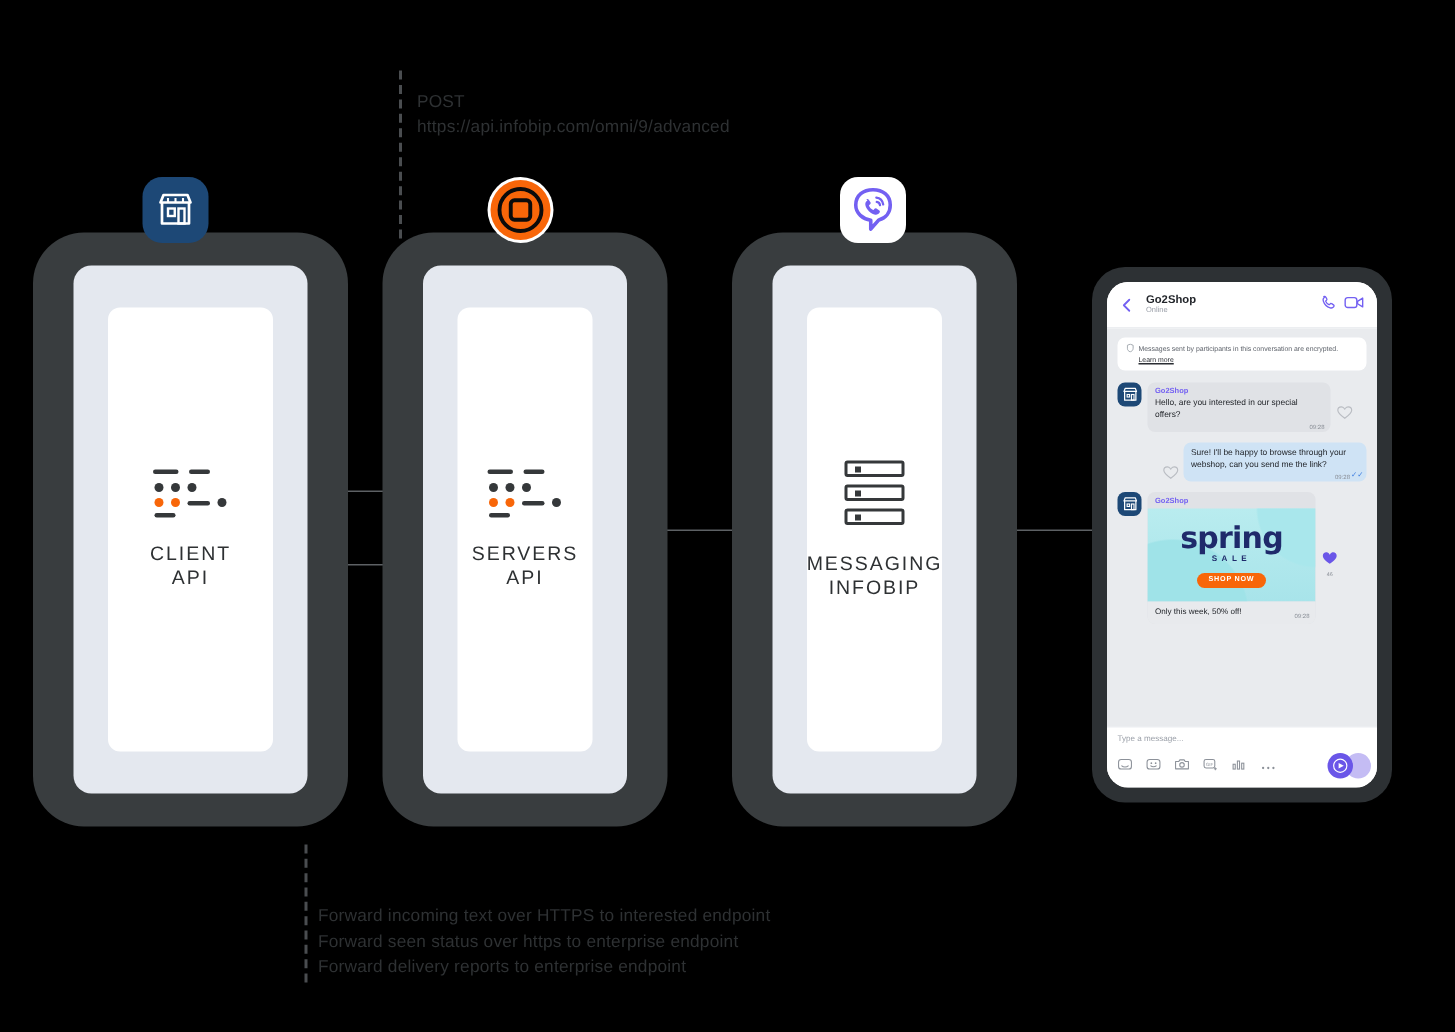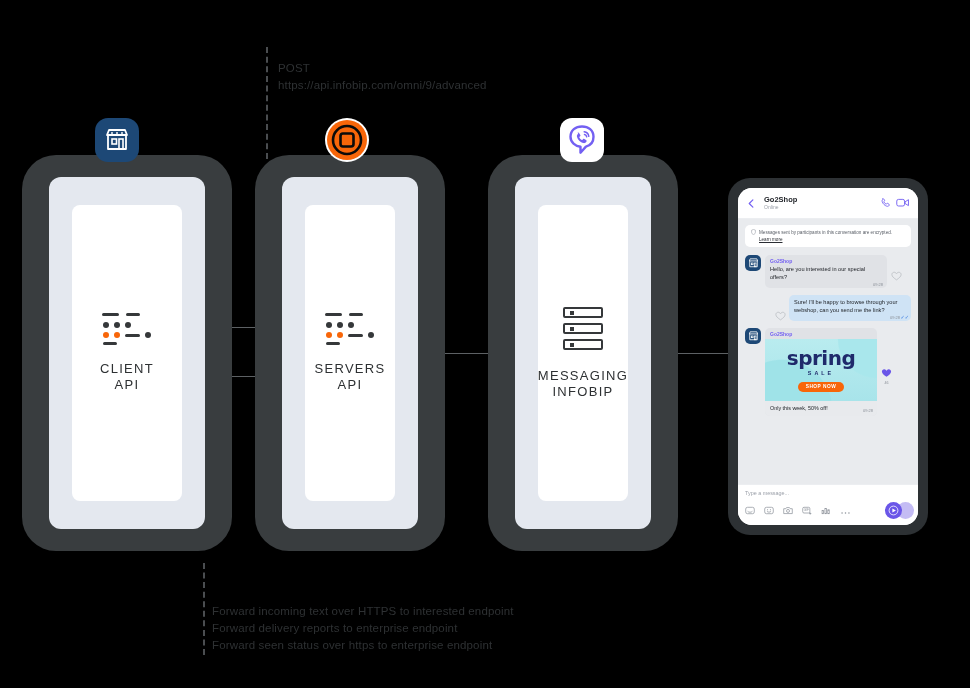--- a/index.html
+++ b/index.html
@@ -290,22 +290,22 @@
   <div class="dashed-v" id="dash-top"></div>
   <div class="dashed-v" id="dash-bottom"></div>
 
   <div class="annot" id="annot-top">
     <div>POST</div>
     <div>https://api.infobip.com/omni/9/advanced</div>
   </div>
 
   <div class="annot" id="annot-bottom">
     <div>Forward incoming text over HTTPS to interested endpoint</div>
+    <div>Forward seen status over https to enterprise endpoint</div>
     <div>Forward delivery reports to enterprise endpoint</div>
-    <div>Forward seen status over https to enterprise endpoint</div>
   </div>
 
   <div class="conn" style="left:203px; top:327px; width:75px;">
     <div class="arrow-head left"></div>
   </div>
   <div class="conn-stub" style="left:277px; top:314px;"></div>
 
   <div class="conn" style="left:203px; top:376px; width:78px;">
     <div class="arrow-head right"></div>
   </div>

